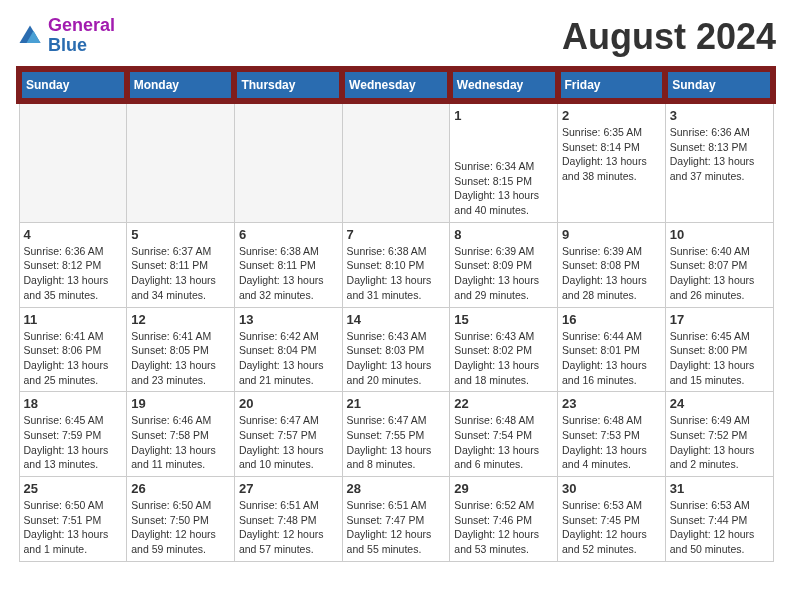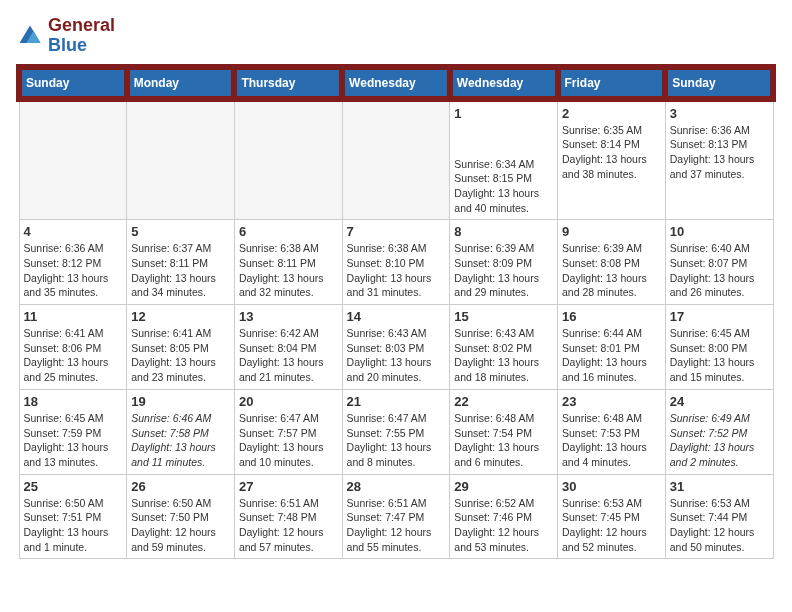--- a/index.html
+++ b/index.html
@@ -21,21 +21,21 @@
       align-items: center;
       gap: 4px;
     }
     .logo-text {
       font-size: 18px;
       font-weight: bold;
       color: #333;
       line-height: 1.1;
     }
     .logo-text span {
-      color: #7f1d1d;
+      color: #a21caf;
     }
     .logo-icon {
       width: 28px;
       height: 28px;
     }
     .title-block {
       text-align: right;
     }
     .main-title {
       font-size: 36px;
@@ -95,20 +95,21 @@
     <svg class="logo-icon" viewBox="0 0 32 32">
       <polygon points="16,4 28,24 4,24" fill="#2a6cb0"></polygon>
       <polygon points="20,10 28,24 12,24" fill="#4a9fd4"></polygon>
     </svg>
     <div class="logo-text">
       <div><span>General</span></div>
       <div><span style="color:#2a6cb0">Blue</span></div>
     </div>
   </div>
   <div class="title-block">
+    <div class="main-title">August 2024</div>
   </div>
 </div>
 
 <table>
   <thead>
     <tr>
     <th>Sunday</th>
         <th>Monday</th>
         <th>Thursday</th>
         <th>Wednesday</th>
@@ -250,21 +251,21 @@
       <tr>
         <td>
           <span class="day-num">18</span>
           <div class="day-detail" style="white-space: pre-line;">Sunrise: 6:45 AM
 Sunset: 7:59 PM
 Daylight: 13 hours
 and 13 minutes.</div>
         </td>
         <td>
           <span class="day-num">19</span>
-          <div class="day-detail" style="white-space: pre-line; font-style: italic;">Sunrise: 6:46 AM
+          <div class="day-detail" style="white-space: pre-line;">Sunrise: 6:46 AM
 Sunset: 7:58 PM
 Daylight: 13 hours
 and 11 minutes.</div>
         </td>
         <td>
           <span class="day-num">20</span>
           <div class="day-detail" style="white-space: pre-line;">Sunrise: 6:47 AM
 Sunset: 7:57 PM
 Daylight: 13 hours
 and 10 minutes.</div>
@@ -285,21 +286,21 @@
         </td>
         <td>
           <span class="day-num">23</span>
           <div class="day-detail" style="white-space: pre-line;">Sunrise: 6:48 AM
 Sunset: 7:53 PM
 Daylight: 13 hours
 and 4 minutes.</div>
         </td>
         <td>
           <span class="day-num">24</span>
-          <div class="day-detail" style="white-space: pre-line; font-style: italic;">Sunrise: 6:49 AM
+          <div class="day-detail" style="white-space: pre-line;">Sunrise: 6:49 AM
 Sunset: 7:52 PM
 Daylight: 13 hours
 and 2 minutes.</div>
         </td>
       </tr>
       <tr>
         <td>
           <span class="day-num">25</span>
           <div class="day-detail" style="white-space: pre-line;">Sunrise: 6:50 AM
 Sunset: 7:51 PM

